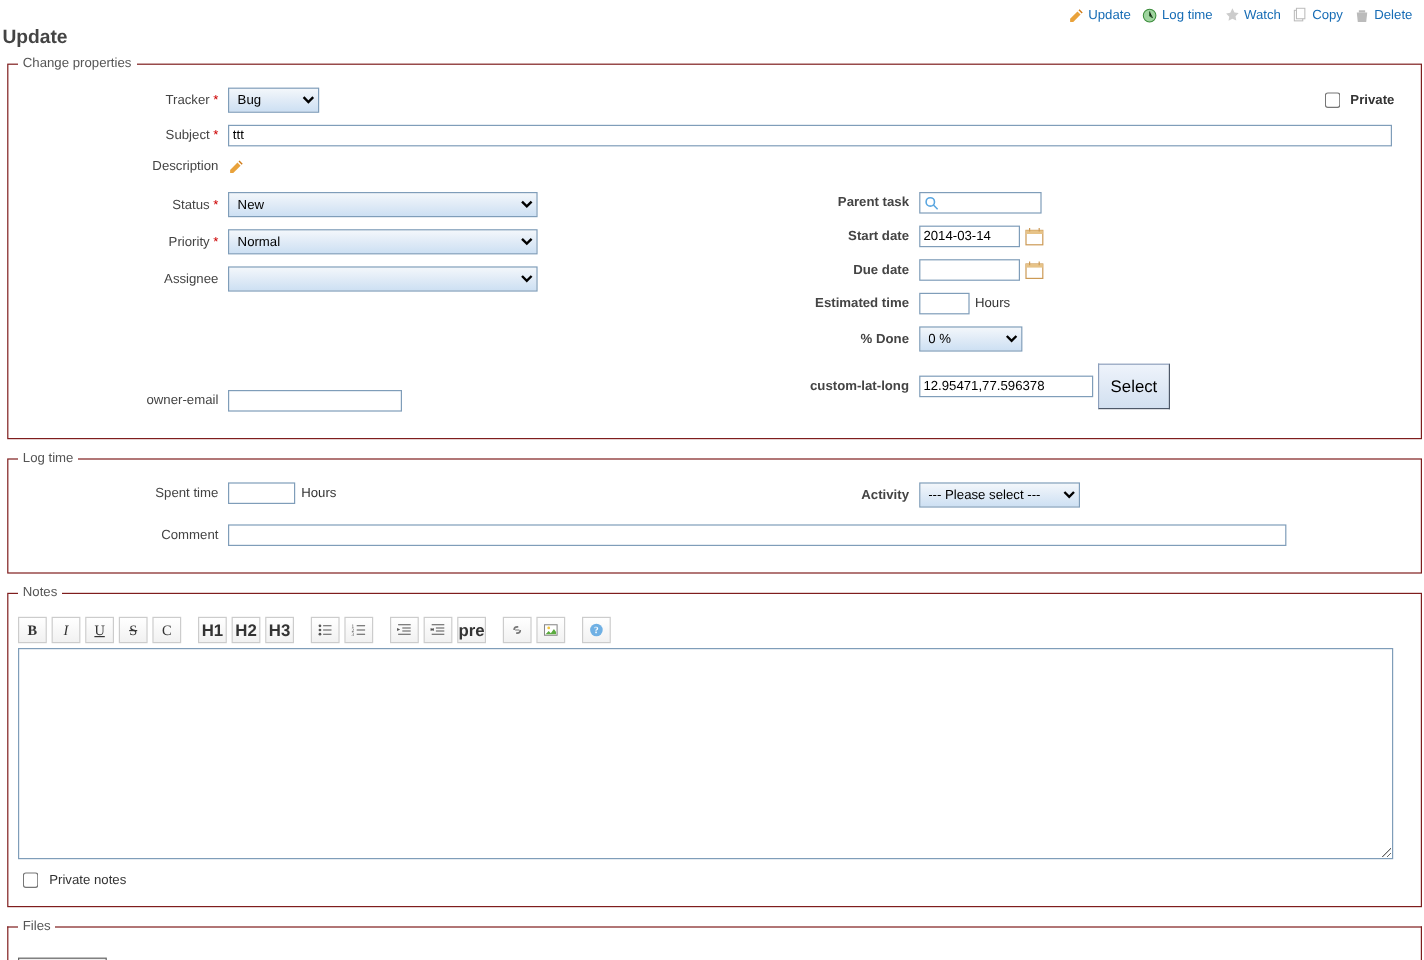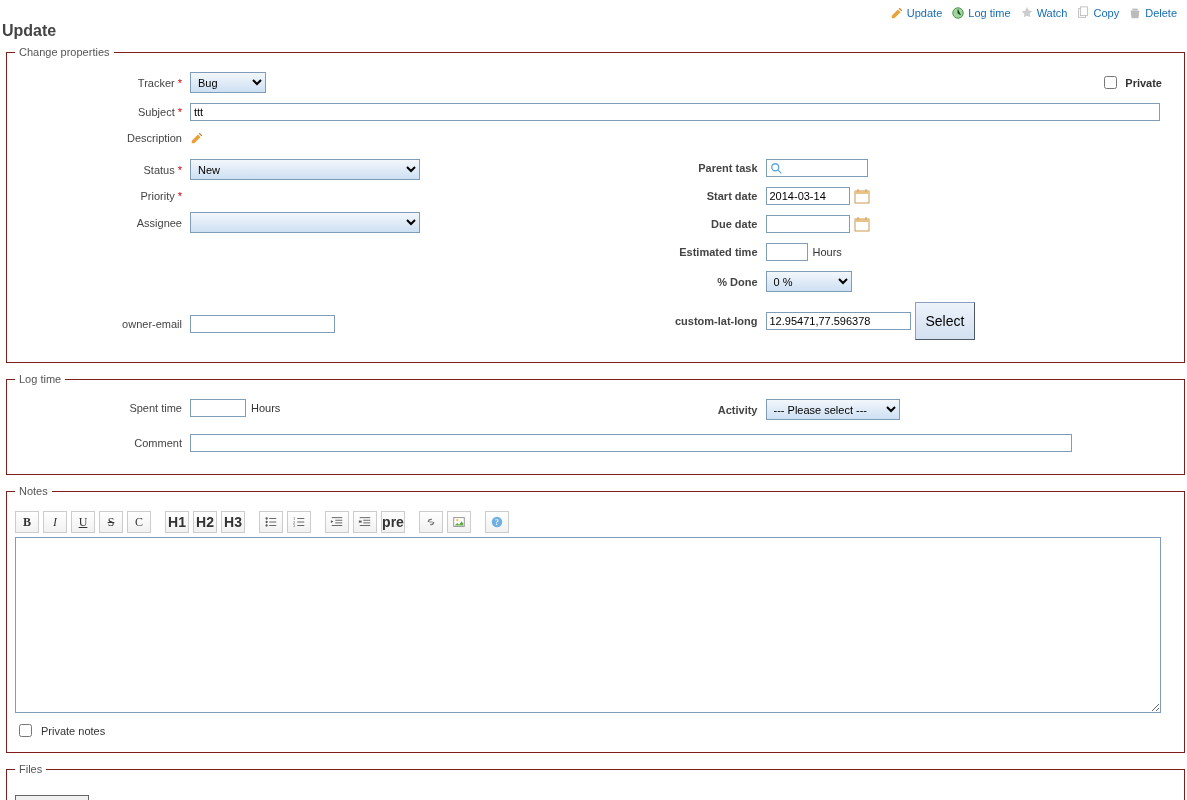--- a/index.html
+++ b/index.html
@@ -62,21 +62,21 @@
   select, input[type=text] {
     border: 1px solid #7f9db9;
     font-family: Verdana, Arial, sans-serif;
     font-size: 11px;
     padding: 2px 3px;
     background: #fff;
   }
   select { height: 21px; background: linear-gradient(#f3f7fb,#e2ecf7 45%,#cde0f3); }
 
   .subject-input { width: 970px; }
-  .mid-select { width: 230px; }
+  .mid-select { width: 258px; }
   .sm-select { width: 76px; }
   .date-input { width: 84px; }
   .et-input { width: 42px; }
   .pt-input { width: 102px; padding-left: 20px; }
   .parent-wrap { position: relative; display: inline-block; }
   .parent-wrap svg { position: absolute; left: 4px; top: 3px; width: 14px; height: 14px; }
   .done-select { width: 86px; }
   .clat-input { width: 145px; }
   .oe-input { width: 145px; }
   .spt-input { width: 56px; }
@@ -213,20 +213,21 @@
   </div>
 
   <div class="two-col">
     <div class="col">
       <div class="form-row">
         <div class="lbl"><span>Status</span><span class="req">*</span></div>
         <select class="mid-select"><option>New</option></select>
       </div>
       <div class="form-row">
         <div class="lbl"><span>Priority</span><span class="req">*</span></div>
+        <select class="mid-select"><option>Normal</option></select>
       </div>
       <div class="form-row">
         <div class="lbl">Assignee</div>
         <select class="mid-select"><option></option></select>
       </div>
       <div style="height:68px"></div>
       <div class="form-row">
         <div class="lbl">owner-email</div>
         <input type="text" class="oe-input" value="" style="">
       </div>

